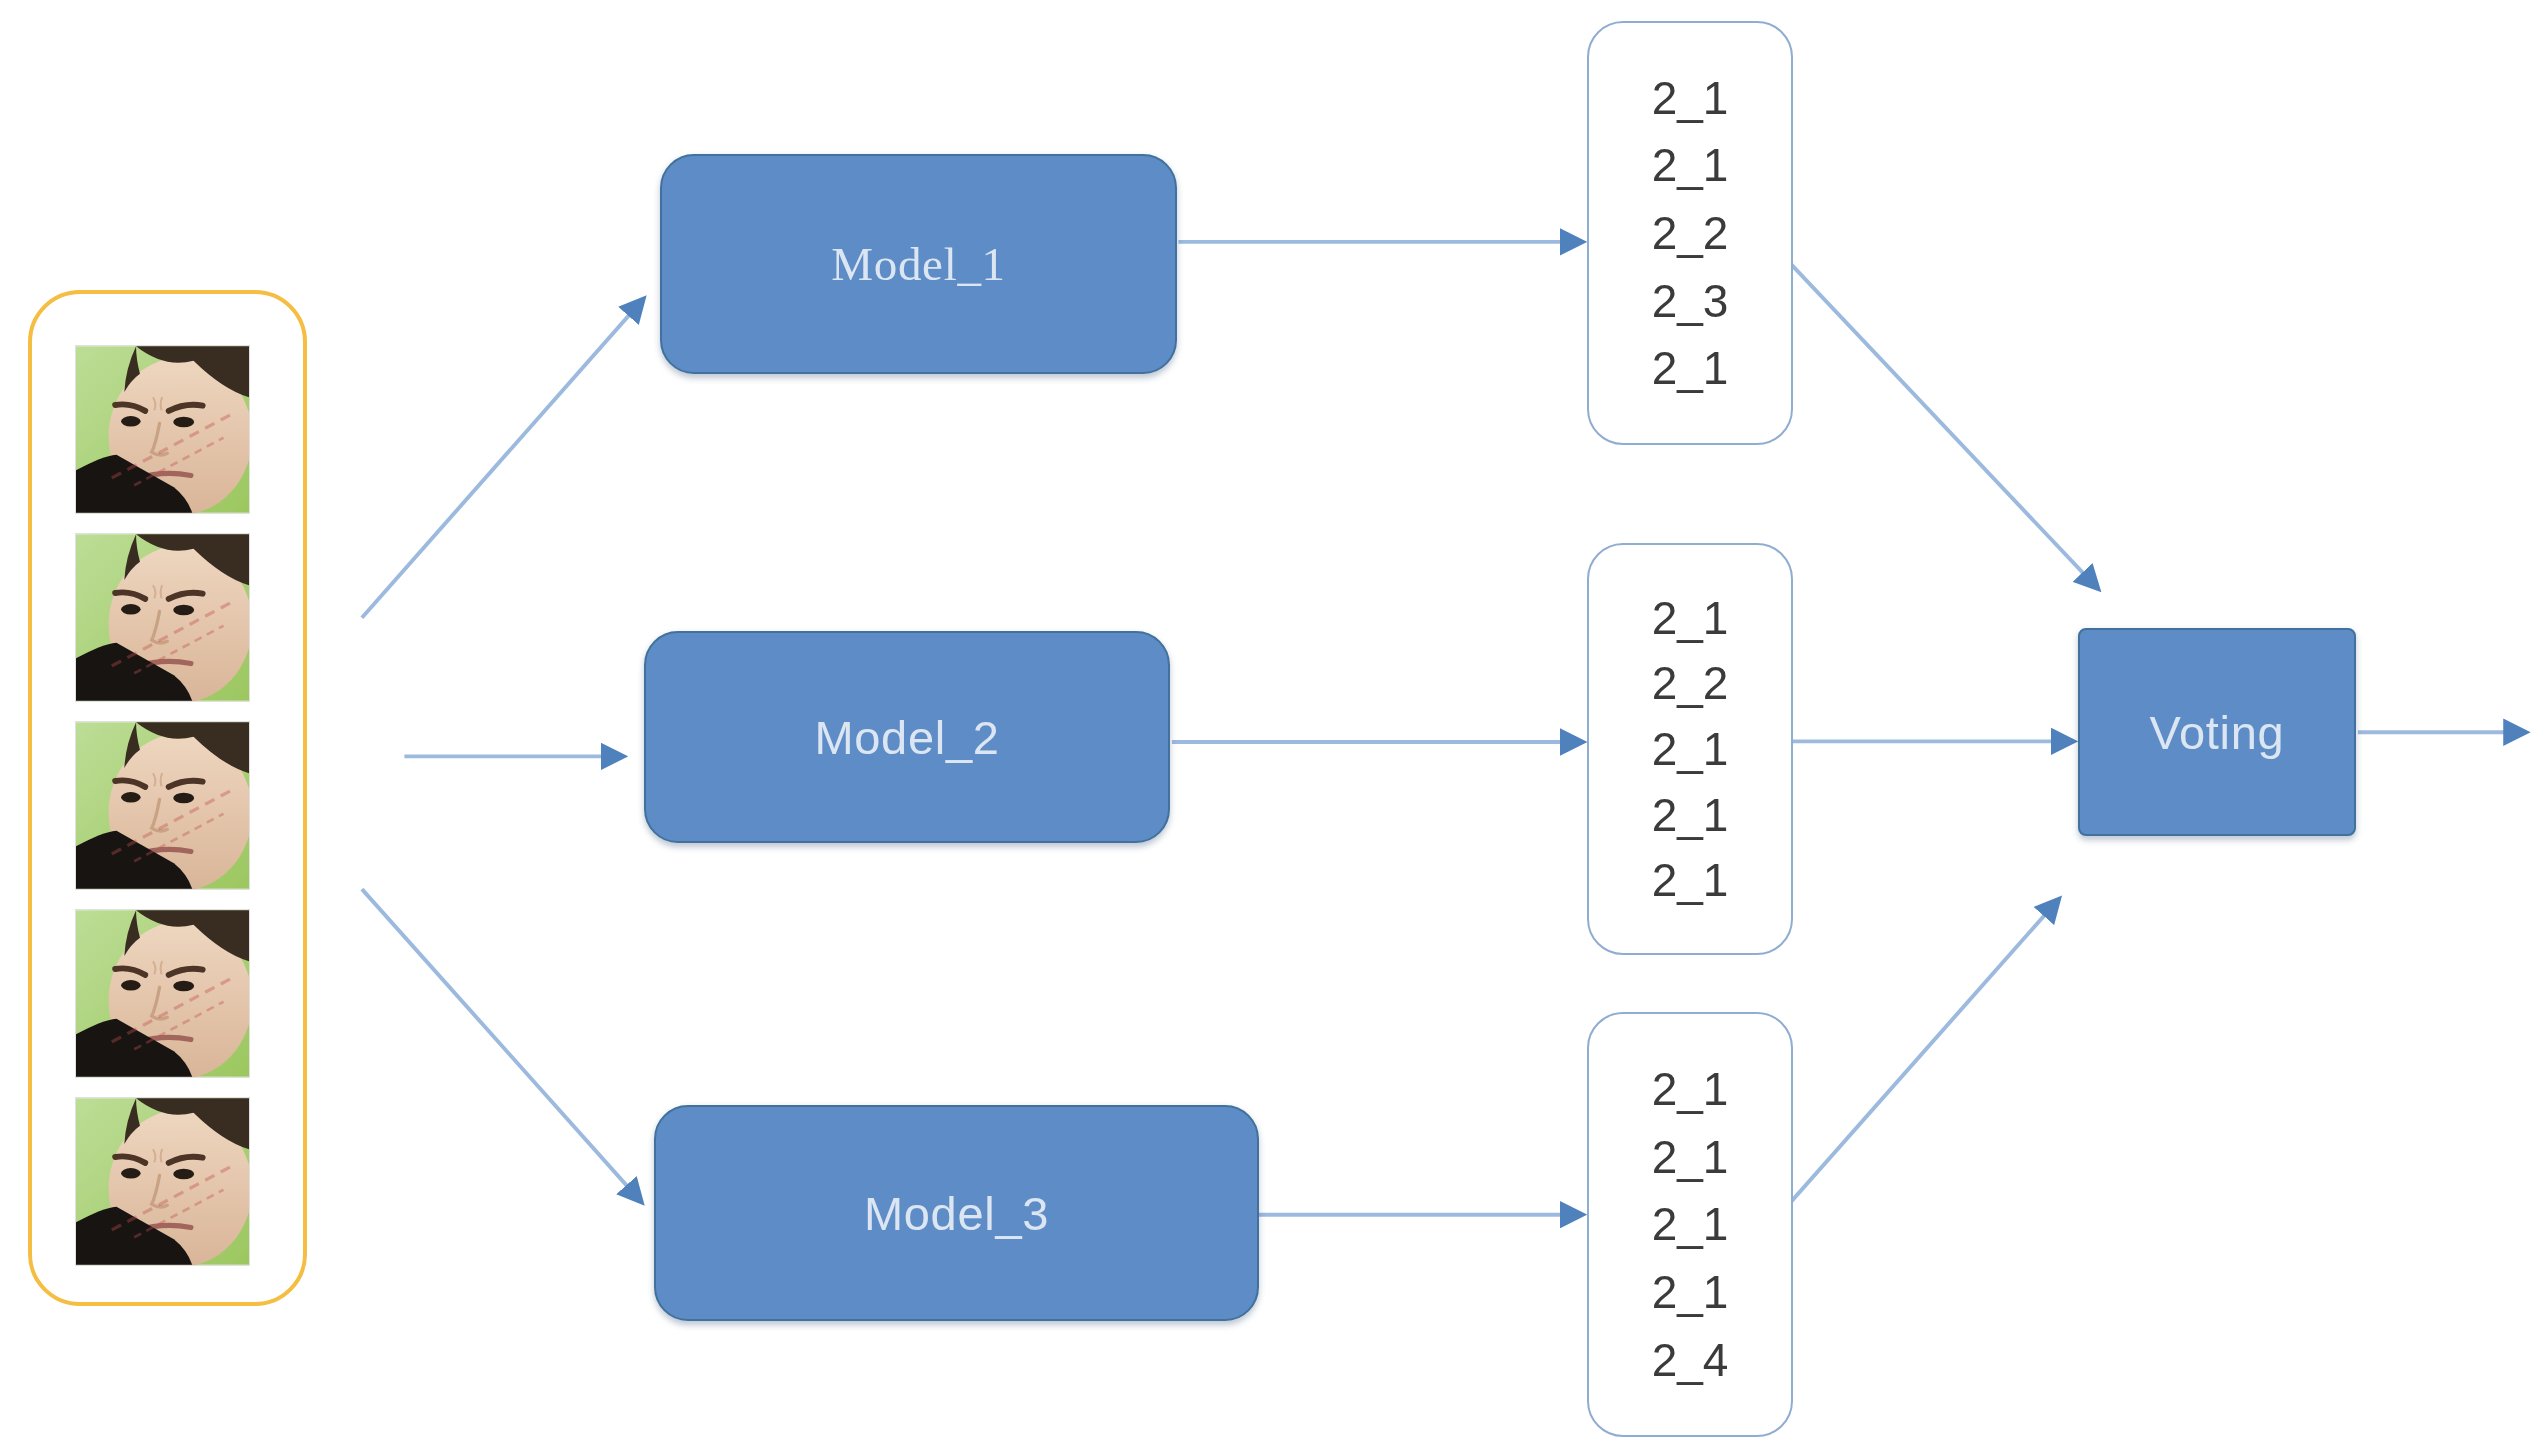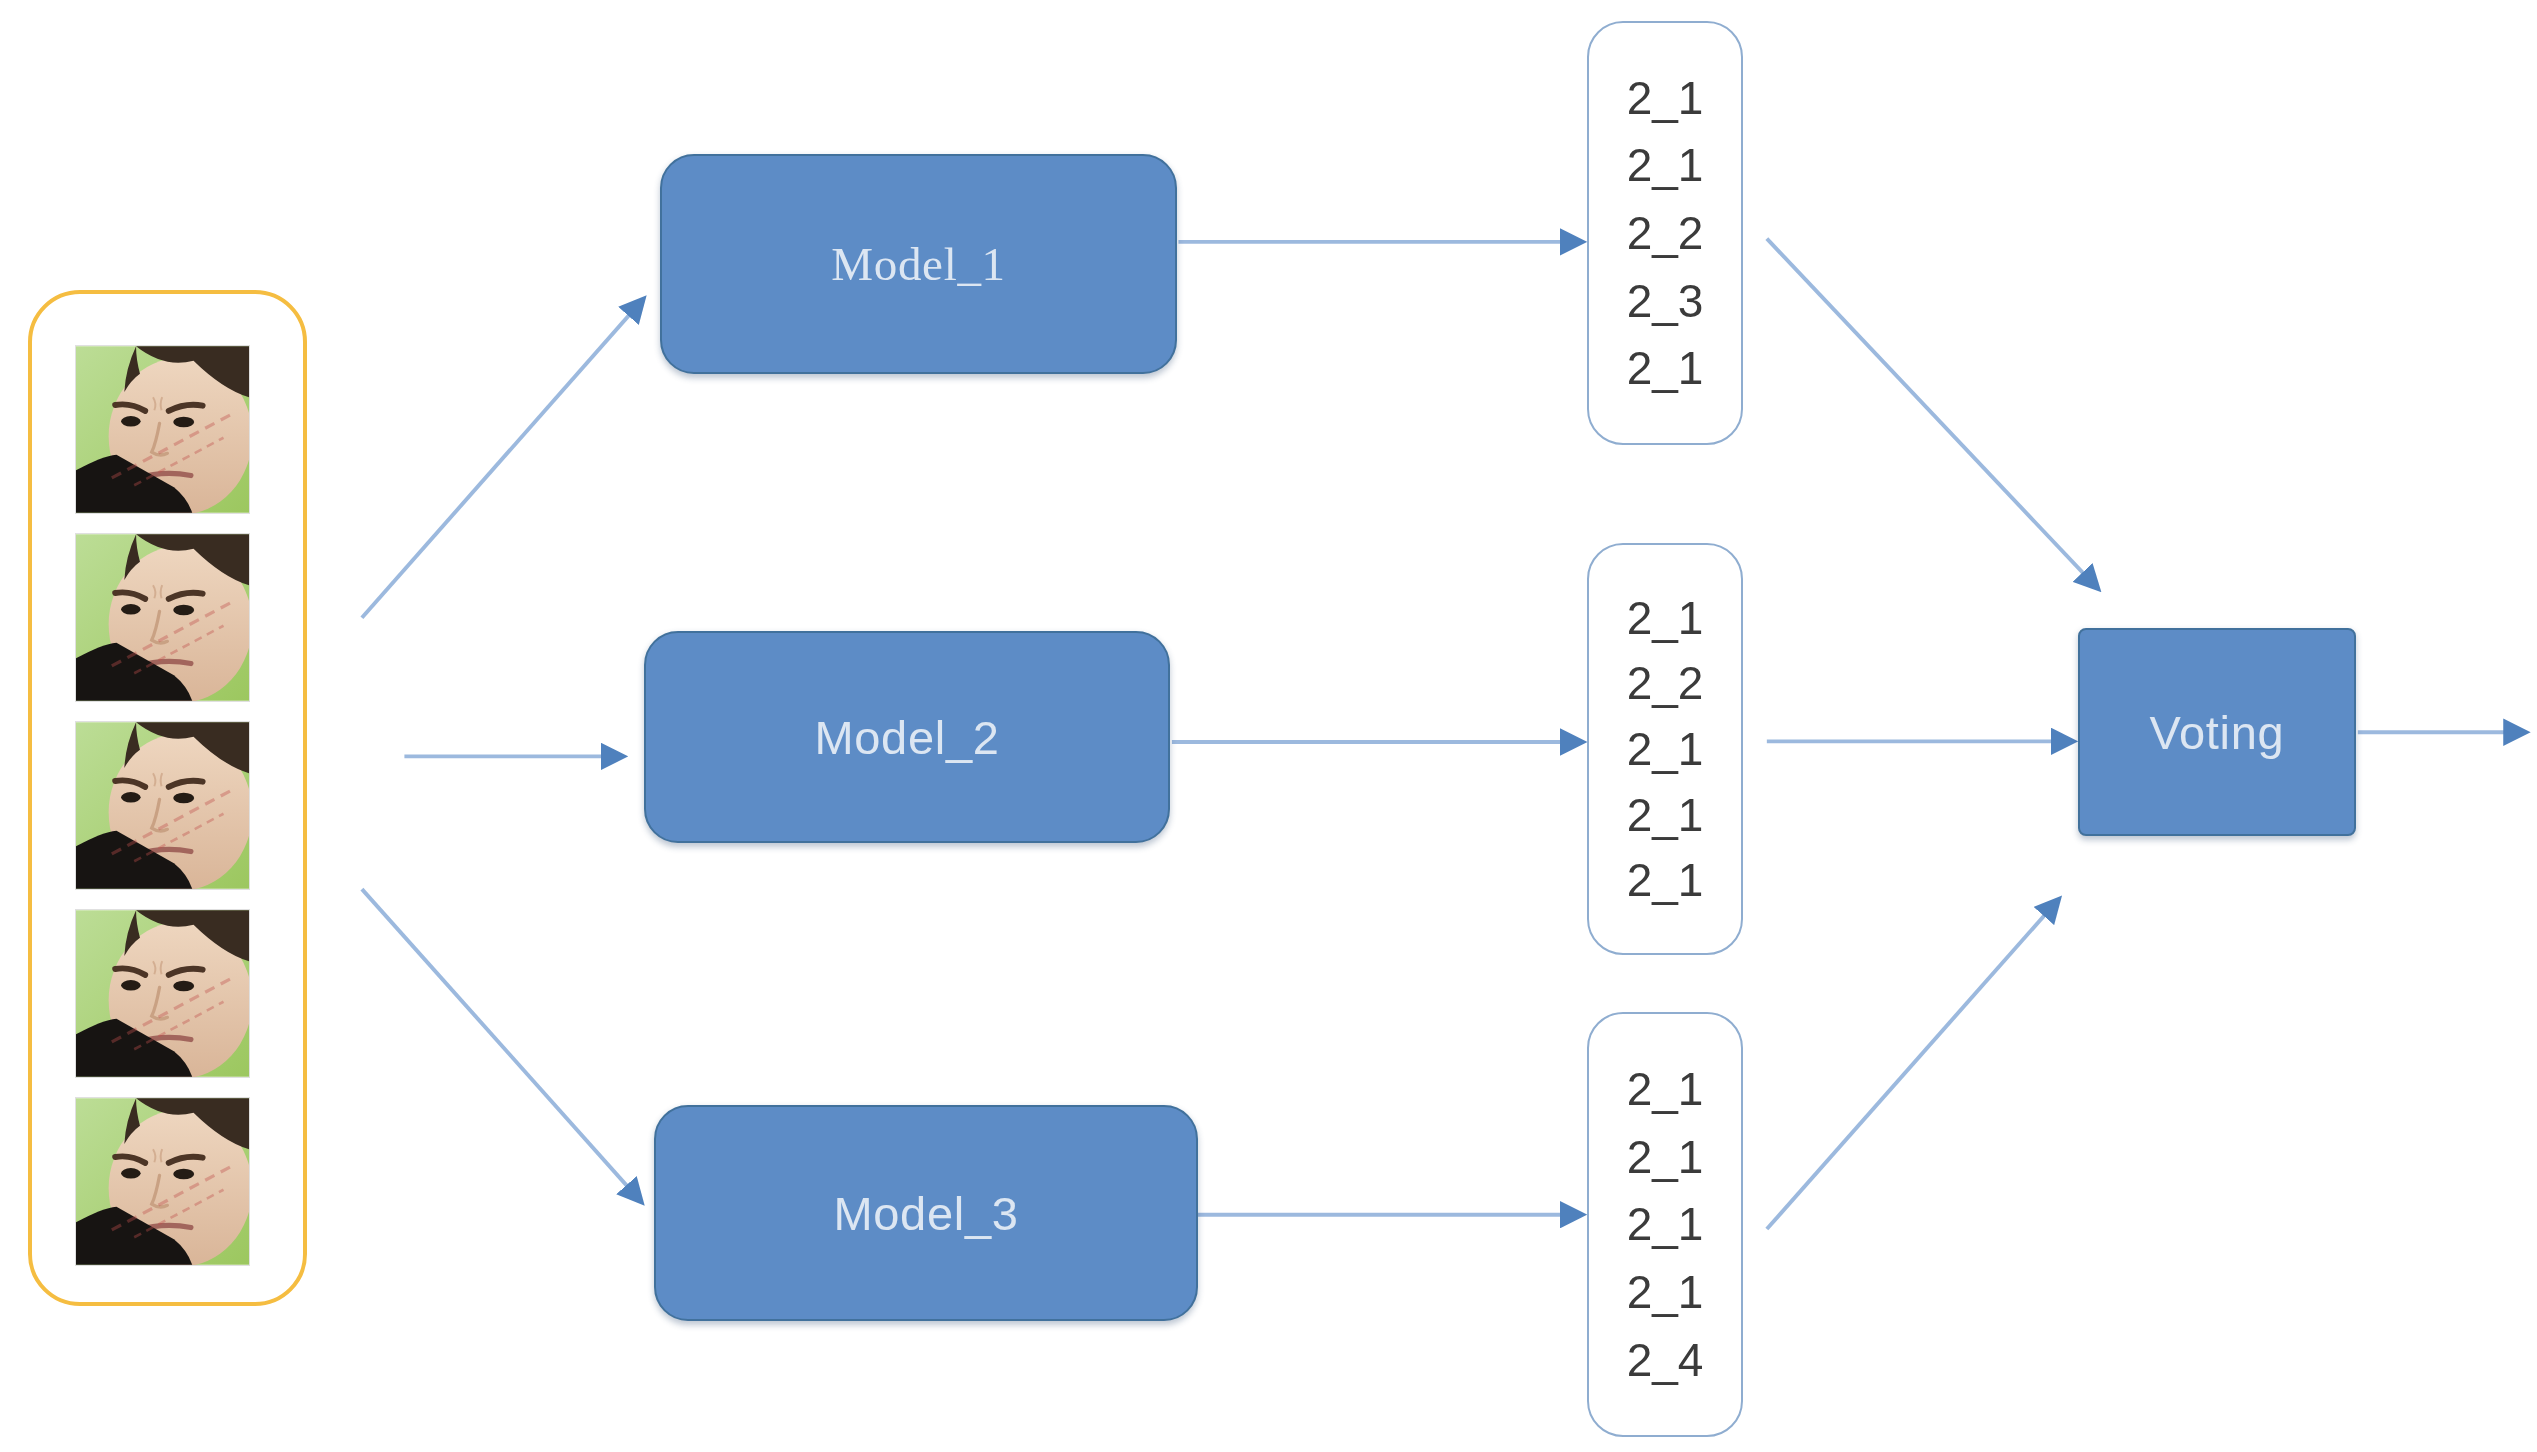--- a/index.html
+++ b/index.html
@@ -45,27 +45,27 @@
     background:var(--node-fill,#5d8cc6);
     border:2.6px solid var(--node-border,#41719c);
     border-radius:34px;
     display:flex;align-items:center;justify-content:center;
     color:var(--node-text,#dce6f2);
     font-size:47px;letter-spacing:0.7px;
     box-shadow:0 3.9px 6.5px rgba(40,70,110,0.30);
   }
   #model-1{left:660px;top:154px;width:517px;height:220px;font-family:Liberation Serif, serif;}
   #model-2{left:644px;top:631px;width:526px;height:212px;text-align:center;}
-  #model-3{left:654px;top:1105px;width:544px;height:216px;}
+  #model-3{left:654px;top:1105px;width:605px;height:216px;}
   #voting-node{left:2078px;top:628px;width:278px;height:208px;border-radius:8px;}
 
   
   .pred-list{
     position:absolute;box-sizing:border-box;
-    width:156px;
+    width:206px;
     background:#ffffff;
     border:2.6px solid var(--list-border,#8fadd0);
     border-radius:36px;
     display:flex;flex-direction:column;justify-content:space-evenly;align-items:center;
     padding:30px 0;
     color:var(--list-text,#3b3b3b);
     font-size:46px;line-height:1;
   }
   #pred-list-1{left:1587px;top:21px;height:424px;}
   #pred-list-2{left:1587px;top:543px;height:412px;}

